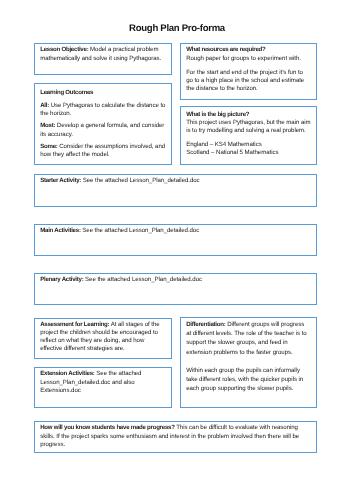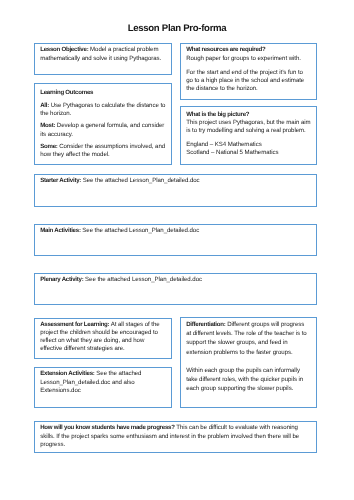--- a/index.html
+++ b/index.html
@@ -27,21 +27,21 @@
   .lh845{line-height:8.45px;}
   .lh91{line-height:9.1px;}
 
   .box b{font-weight:bold;letter-spacing:-0.25px;}
 </style>
 </head>
 <body>
 
 <div class="page">
 
-  <div class="doc-title">Lesson Plan Pro-forma</div>
+  <div class="doc-title">Rough Plan Pro-forma</div>
 
   <div class="box" style="left:34px;top:43px;width:138px;height:32px;">
     <p><b>Lesson Objective:</b><span> Model a practical problem mathematically and solve it using Pythagoras.</span></p>
   </div>
 
   <div class="box" style="left:180px;top:43px;width:137px;height:57px;">
     <p><b>What resources are required?</b></p>
     <p>Rough paper for groups to experiment with.</p>
     <p class="blank"></p>
     <p>For the start and end of the project it’s fun to go to a high place in the school and estimate the distance to the horizon.</p>

